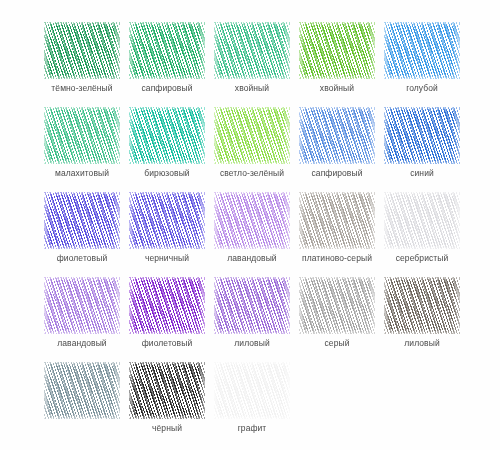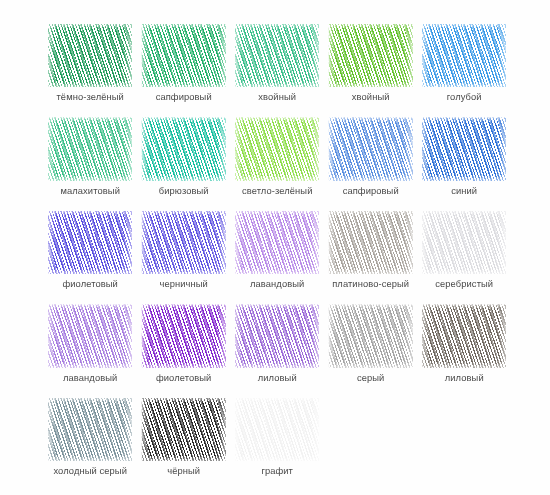--- a/index.html
+++ b/index.html
@@ -261,21 +261,20 @@
           <div class="hatch"></div>
           <div class="edge"></div>
         </div>
         <div class="label">лиловый</div>
       </div>
       <div class="cell">
         <div class="swatch" style="--c: #7c939c;">
           <div class="hatch"></div>
           <div class="edge"></div>
         </div>
-        <div class="label">холодный серый</div>
       </div>
       <div class="cell">
         <div class="swatch" style="--c: #2b2b2b;">
           <div class="hatch"></div>
           <div class="edge"></div>
         </div>
         <div class="label">чёрный</div>
       </div>
       <div class="cell">
         <div class="swatch" style="--c: #f2f2f2;">

